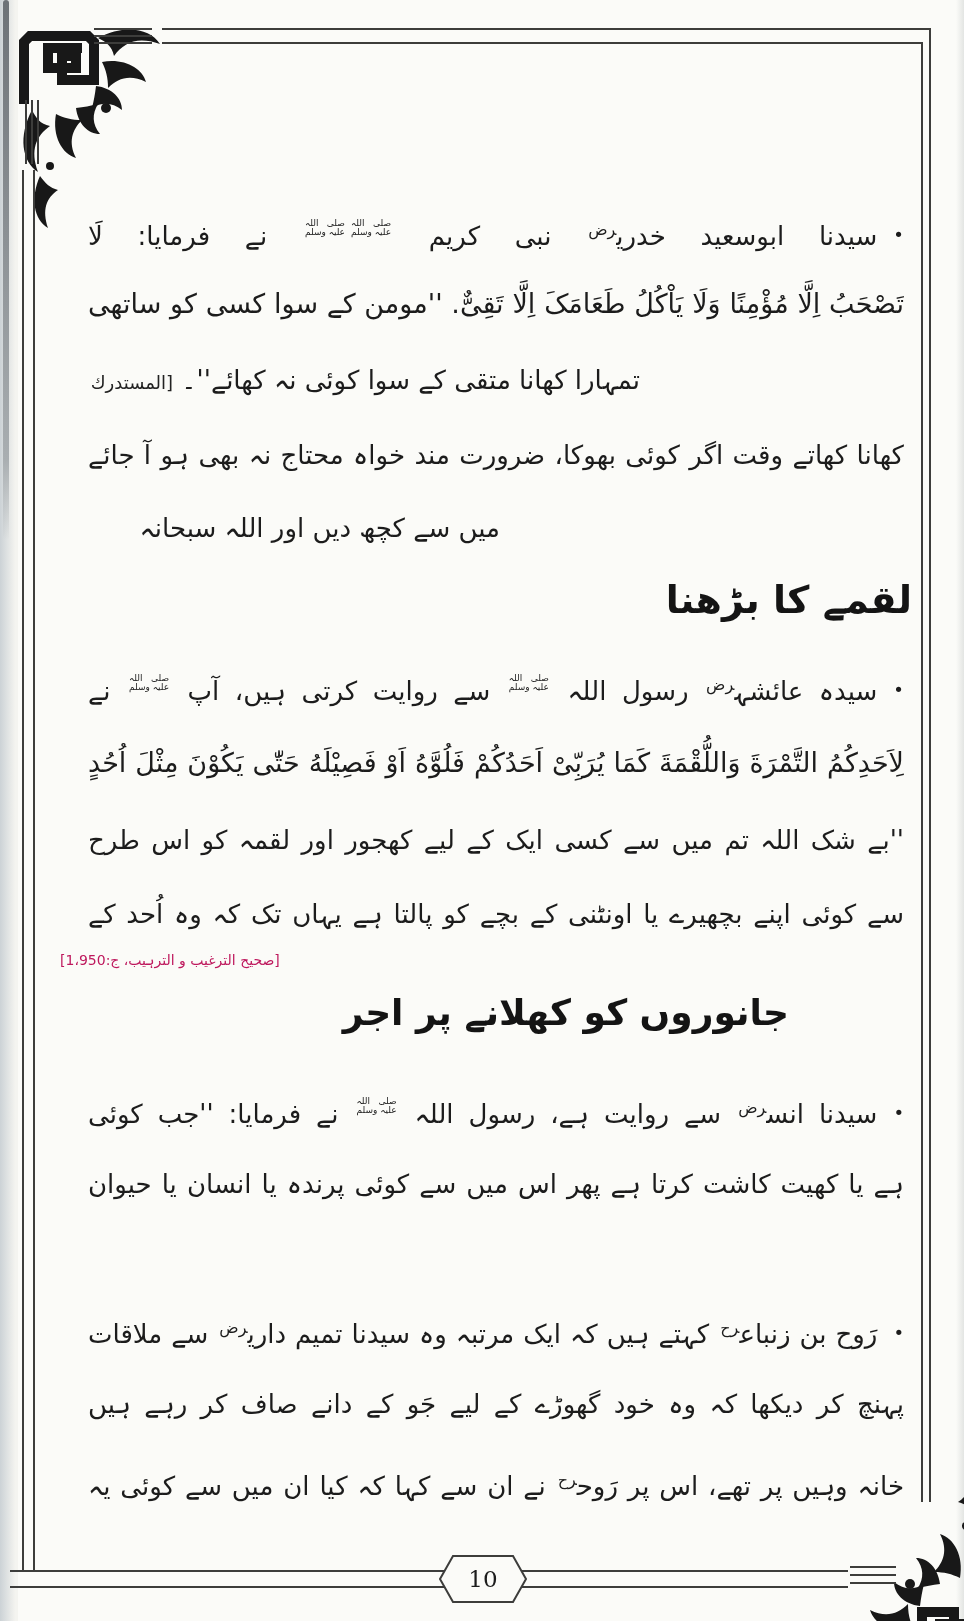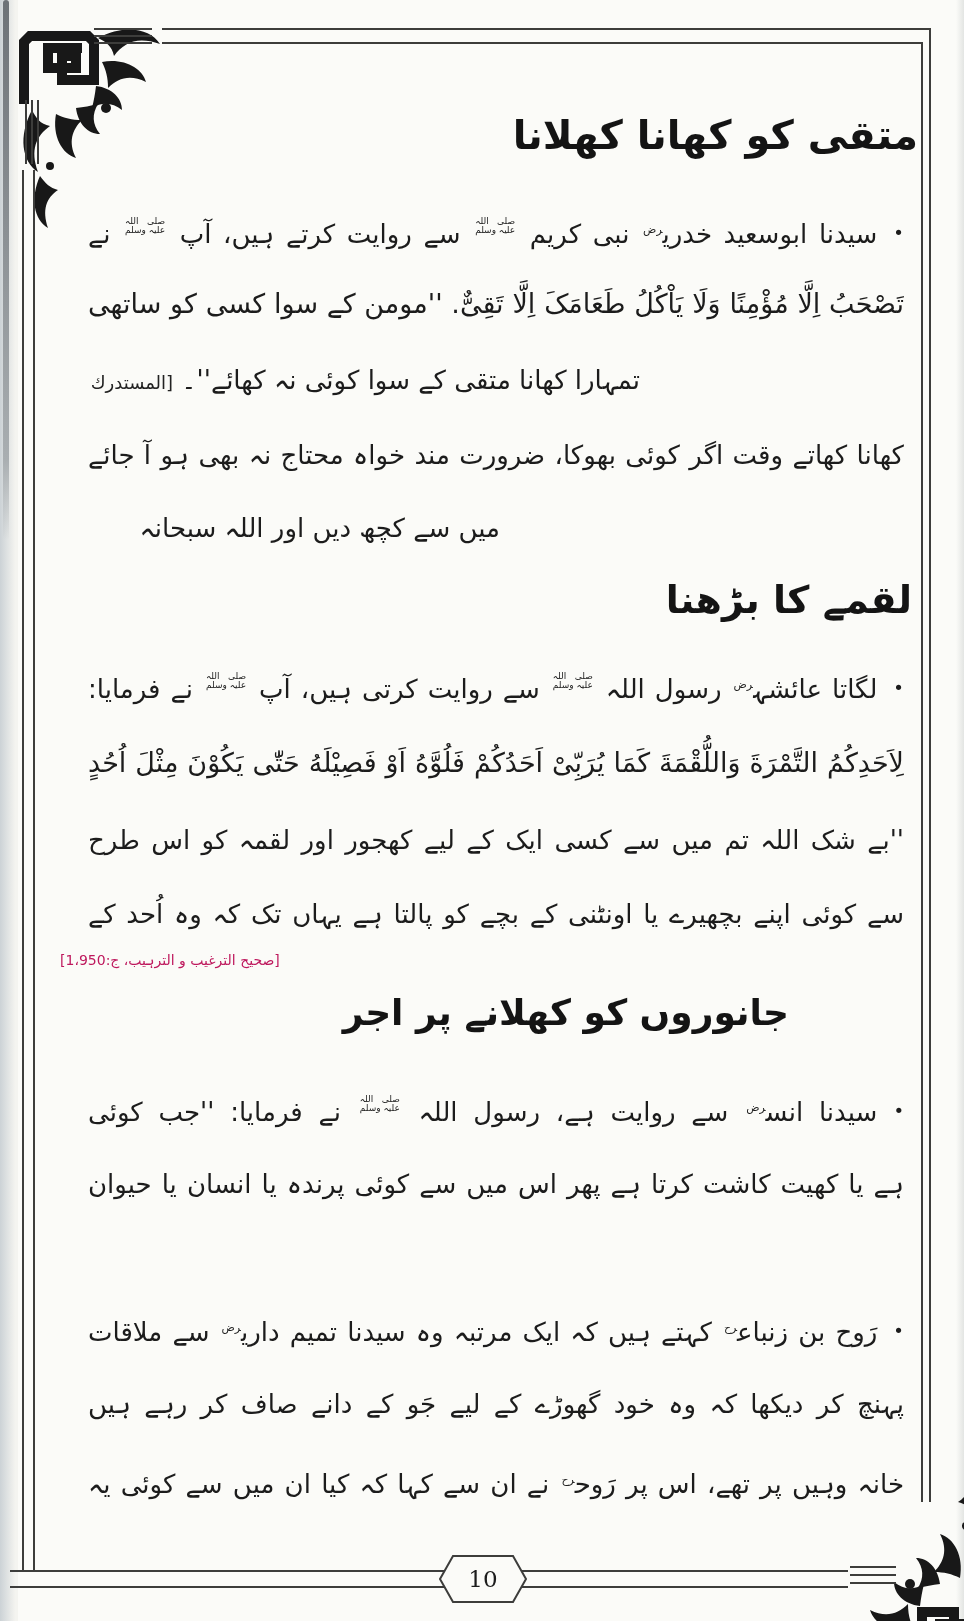--- a/index.html
+++ b/index.html
@@ -18,21 +18,21 @@
   .line{position:absolute;left:88px;width:816px;height:66px;overflow:hidden;
         direction:rtl;font-size:26px;line-height:60px;
         text-align:justify;text-align-last:justify;}
   .line.endline{text-align:right;text-align-last:right;}
   .arabic{font-size:27px;}
   .heading{position:absolute;direction:rtl;font-weight:bold;color:#141414;white-space:nowrap;}
   .bullet{font-size:18px;margin-left:16px;vertical-align:4px;}
   .saw{display:inline-block;direction:rtl;font-size:9px;line-height:9px;font-weight:normal;
        text-align:right;vertical-align:10px;margin:0 3px;}
   .saw div{white-space:nowrap;}
-  .rz{font-size:11px;vertical-align:super;margin-left:2px;}
+  .rz{font-size:16px;vertical-align:super;margin-left:2px;}
   .cite{font-size:18px;color:#222;}
   .cite-block{position:absolute;direction:rtl;font-size:14px;color:#be185d;white-space:nowrap;}
   .pagenum-wrap{position:absolute;left:438px;top:1554px;text-align:right;}
   .ornament{position:absolute;}
 </style>
 </head>
 <body>
 
 <svg width="0" height="0" style="position:absolute">
   <defs>
@@ -81,36 +81,35 @@
   <div class="vline" style="left:37px;top:100px;width:2px;height:64px"></div>
   <div class="vline" style="left:22px;top:170px;width:2px;height:1402px"></div>
   <div class="vline" style="left:33px;top:170px;width:2px;height:1402px"></div>
 
   <div class="hline" style="left:10px;top:1570px;width:838px;height:2px"></div>
   <div class="hline" style="left:10px;top:1586px;width:838px;height:2px"></div>
   <div class="hline" style="left:850px;top:1566px;width:46px;height:2px"></div>
   <div class="hline" style="left:850px;top:1574px;width:46px;height:2px"></div>
   <div class="hline" style="left:850px;top:1582px;width:46px;height:2px"></div>
 
-  <div class="heading" style="top:112px;right:46px;font-size:40px">متقی کو کھانا کھلانا</div>
 
   <div class="line" style="top:200px">
-    <span class="bullet">•</span><span>سیدنا ابوسعید خدری</span><sup class="rz">رض</sup><span> نبی کریم </span><span class="saw"><div>صلی اللہ</div><div>علیہ وسلم</div></span><span> سے روایت کرتے ہیں، آپ </span><span class="saw"><div>صلی اللہ</div><div>علیہ وسلم</div></span><span> نے فرمایا: لَا</span>
+    <span class="bullet">•</span><span>سیدنا ابوسعید خدری</span><sup class="rz">رض</sup><span> نبی کریم </span><span class="saw"><div>صلی اللہ</div><div>علیہ وسلم</div></span><span class="saw"><div>صلی اللہ</div><div>علیہ وسلم</div></span><span> نے فرمایا: لَا</span>
   </div>
   <div class="line arabic" style="top:274px">تَصْحَبُ اِلَّا مُؤْمِنًا وَلَا یَاْکُلُ طَعَامَکَ اِلَّا تَقِیٌّ. ''مومن کے سوا کسی کو ساتھی نہ بناؤ اور</div>
   <div class="line endline" style="top:350px;padding-right:264px;width:552px">
     <span>تمہارا کھانا متقی کے سوا کوئی نہ کھائے''۔ </span><span class="cite">[المستدرك للحاكم، ج:5،7251]</span>
   </div>
   <div class="line" style="top:425px">کھانا کھاتے وقت اگر کوئی بھوکا، ضرورت مند خواہ محتاج نہ بھی ہو آ جائے تو اسے بھی اس</div>
   <div class="line endline" style="top:498px;padding-right:404px;width:412px">میں سے کچھ دیں اور اللہ سبحانہ وتعالیٰ سے اجر و ثواب اور برکت کی امید رکھیں ۔</div>
 
   <div class="heading" style="top:578px;right:52px;font-size:38px">لقمے کا بڑھنا</div>
 
   <div class="line" style="top:655px">
-    <span class="bullet">•</span><span>لگاتا عائشہ</span><sup class="rz">رض</sup><span> رسول اللہ </span><span class="saw"><div>صلی اللہ</div><div>علیہ وسلم</div></span><span> سے روایت کرتی ہیں، آپ </span><span class="saw"><div>صلی اللہ</div><div>علیہ وسلم</div></span><span> نے فرمایا: اِنَّ اللهَ لَیُرَبِّیْ</span>
+    <span class="bullet">•</span><span>سیدہ عائشہ</span><sup class="rz">رض</sup><span> رسول اللہ </span><span class="saw"><div>صلی اللہ</div><div>علیہ وسلم</div></span><span> سے روایت کرتی ہیں، آپ </span><span class="saw"><div>صلی اللہ</div><div>علیہ وسلم</div></span><span> نے فرمایا: اِنَّ اللهَ لَیُرَبِّیْ</span>
   </div>
   <div class="line arabic" style="top:733px">لِاَحَدِکُمُ التَّمْرَةَ وَاللُّقْمَةَ کَمَا یُرَبِّیْ اَحَدُکُمْ فَلُوَّهُ اَوْ فَصِیْلَهُ حَتّٰی یَکُوْنَ مِثْلَ اُحُدٍ</div>
   <div class="line" style="top:810px">''بے شک اللہ تم میں سے کسی ایک کے لیے کھجور اور لقمہ کو اس طرح بڑھاتا ہے جیسے تم میں</div>
   <div class="line" style="top:884px">سے کوئی اپنے بچھیرے یا اونٹنی کے بچے کو پالتا ہے یہاں تک کہ وہ اُحد کے برابر ہو جاتا ہے''۔</div>
   <div class="cite-block" style="top:952px;left:60px">[صحیح الترغیب و الترہیب، ج:1،950]</div>
 
   <div class="heading" style="top:992px;right:175px;font-size:36px">جانوروں کو کھلانے پر اجر</div>
 
   <div class="line" style="top:1078px">
     <span class="bullet">•</span><span>سیدنا انس</span><sup class="rz">رض</sup><span> سے روایت ہے، رسول اللہ </span><span class="saw"><div>صلی اللہ</div><div>علیہ وسلم</div></span><span> نے فرمایا: ''جب کوئی مسلمان درخت لگاتا</span>

